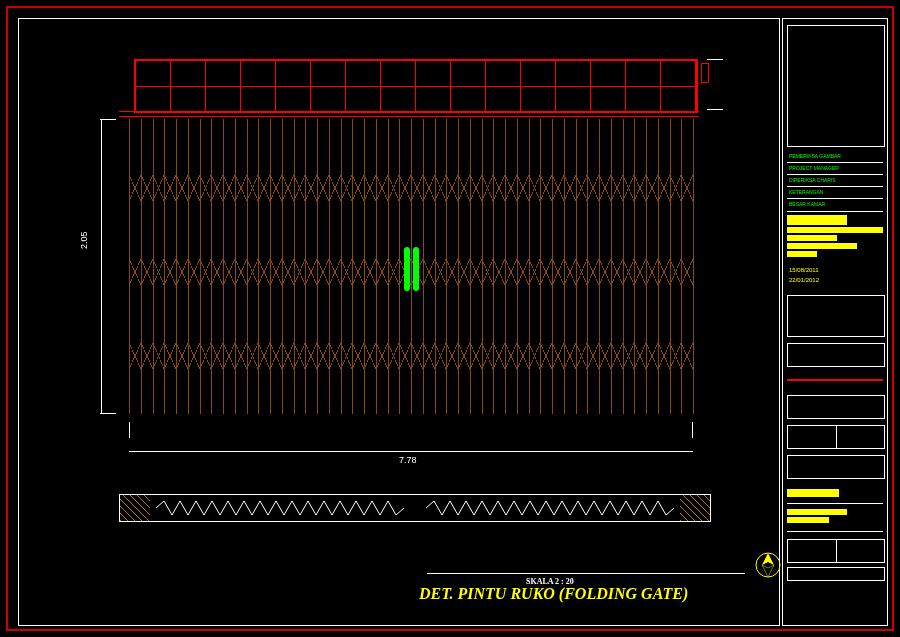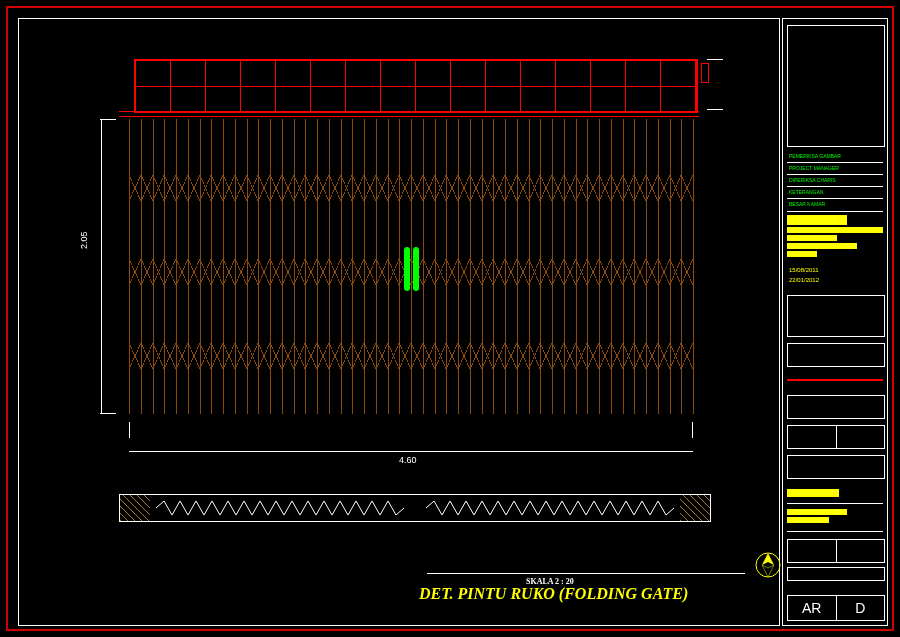--- a/index.html
+++ b/index.html
@@ -494,21 +494,21 @@
         <div class="xcell" style="left: 552.25px; width: 11.75px;"></div>
       </div>
       <div class="handle"></div>
       <div class="handle2"></div>
     </div>
 
   <div class="dim-v"></div>
   <div class="dim-v-label">2.05</div>
 
   <div class="dim-h"></div>
-  <div class="dim-h-label">4.60</div>
+  <div class="dim-h-label">7.78</div>
 
   <div class="plan">
     <div class="plan-hatch left">
         <div class="h"></div>
       </div>
     <div class="plan-hatch right">
         <div class="h"></div>
       </div>
     <div class="plan-zig left">
       <svg width="248" height="14">
@@ -567,17 +567,13 @@
   <div style="position:absolute;top:470px;left:4px;width:52px;height:8px;background:#ffff00;"></div>
   <div class="tb-sec" style="top:484px;"></div>
   <div style="position:absolute;top:490px;left:4px;width:60px;height:6px;background:#ffff00;"></div>
   <div style="position:absolute;top:498px;left:4px;width:42px;height:6px;background:#ffff00;"></div>
   <div class="tb-sec" style="top:512px;"></div>
   <div class="tb-whitebox" style="top:520px;height:22px;">
     <div style="position:absolute;left:50%;top:0;height:100%;border-left:1px solid #fff;"></div>
   </div>
   <div class="tb-whitebox" style="top:548px;height:12px;"></div>
 
-  <div class="tb-bottom">
-    <div>AR</div>
-    <div style="border-right:none;">D</div>
-  </div>
 </div>
 
 </body></html>

